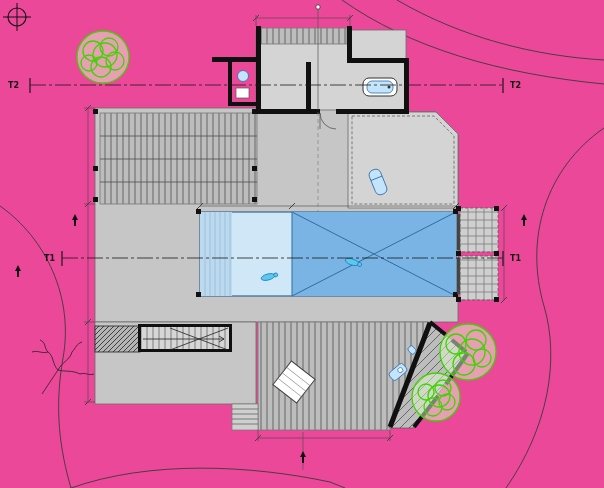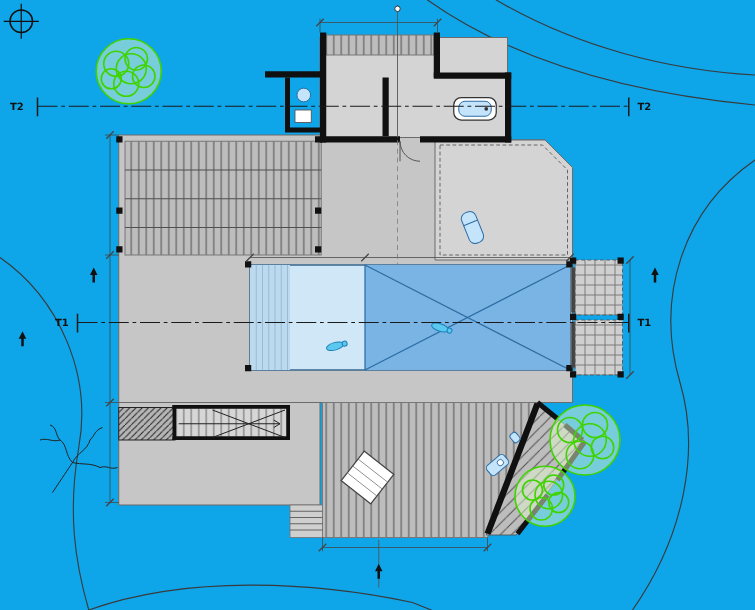--- a/index.html
+++ b/index.html
@@ -1,16 +1,16 @@
 <!DOCTYPE html>
 <html style="--c-slab: #c6c6c6; --c-slab_light: #d4d4d4; --c-deck_base: #bdbdbd; --c-deck_line: #4f4f4f; --c-pool_shallow: #cfe7f7; --c-pool_steps: #bcd9ee; --c-pool_deep: #7ab4e4; --c-pool_line: #2e6da4; --c-wall: #101010; --c-outline: #6b6b6b; --c-contour: #3a3a3a; --c-dim: #444444; --c-tree: #3fd400; --c-tree_fill: #dff7cc; --c-fixture: #c3e4fa; --c-fixture_line: #2e6da4;"><head>
 <meta charset="utf-8">
 <style>
   html,body{margin:0;padding:0;background:#ffffff;}
-  .stage{position:relative;width:604px;height:488px;background:#0ea5e9;overflow:hidden;
+  .stage{position:relative;width:604px;height:488px;background:#ec4899;overflow:hidden;
          font-family:"DejaVu Sans",sans-serif;}
   svg{display:block;}
   .wall{fill:var(--c-wall);}
   .slab{fill:var(--c-slab);stroke:var(--c-outline);stroke-width:.8;}
   .slab2{fill:var(--c-slab_light);stroke:var(--c-outline);stroke-width:.8;}
   .contour{fill:none;stroke:var(--c-contour);stroke-width:.9;stroke-linecap:round;}
   .dim{stroke:var(--c-dim);stroke-width:.6;fill:none;}
   .tick{stroke:var(--c-dim);stroke-width:1;}
   .axis{stroke:#555;stroke-width:.7;fill:none;}
   .axisDash{stroke:#777;stroke-width:.6;fill:none;stroke-dasharray:4 3;}

